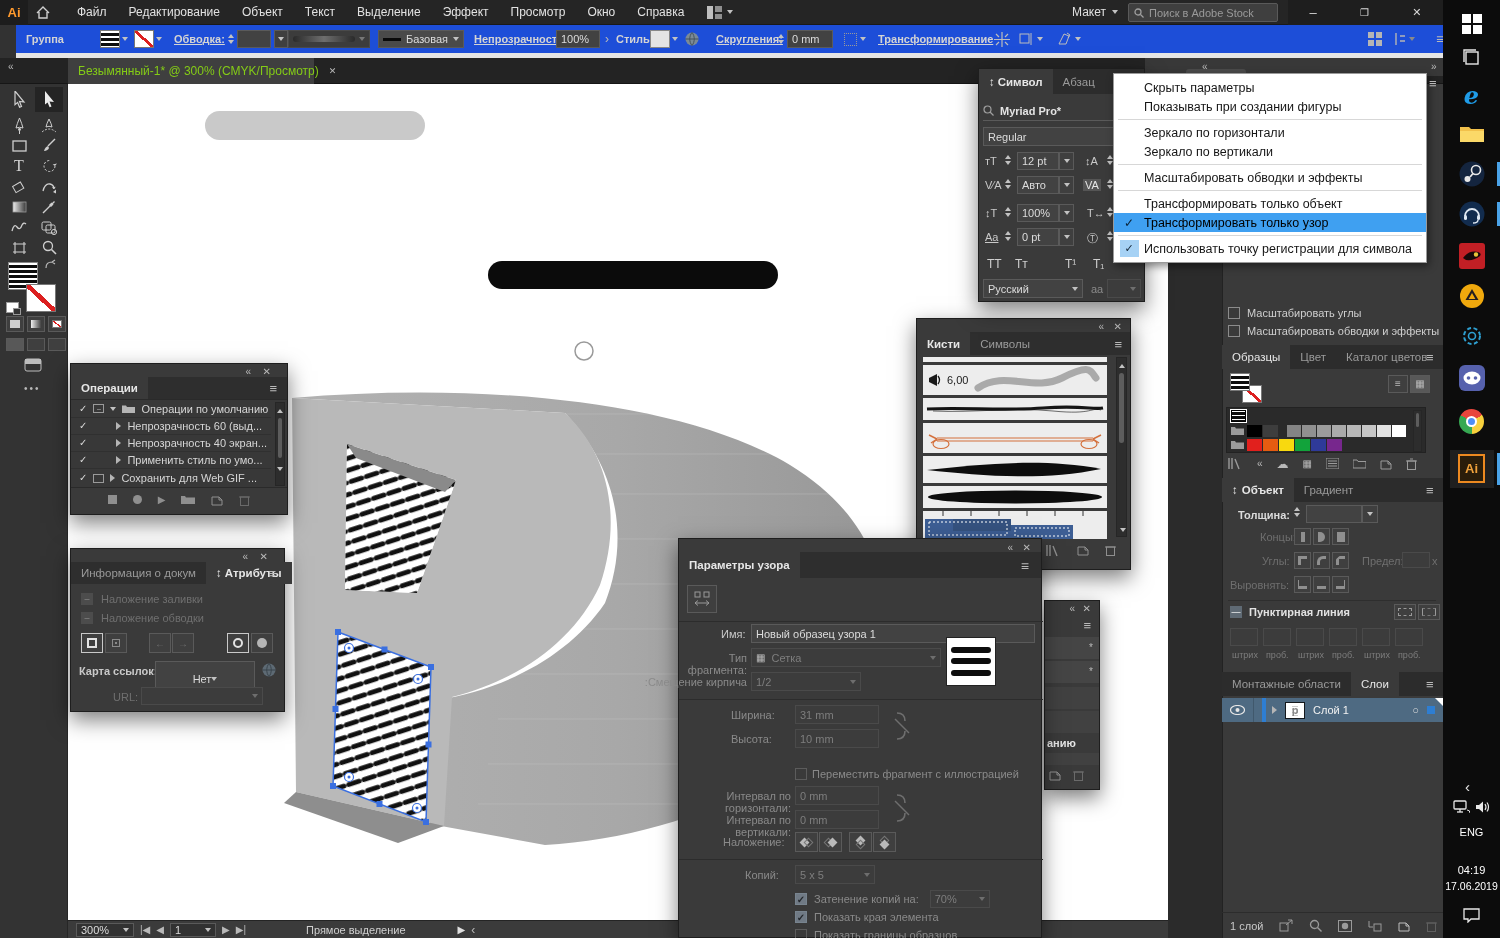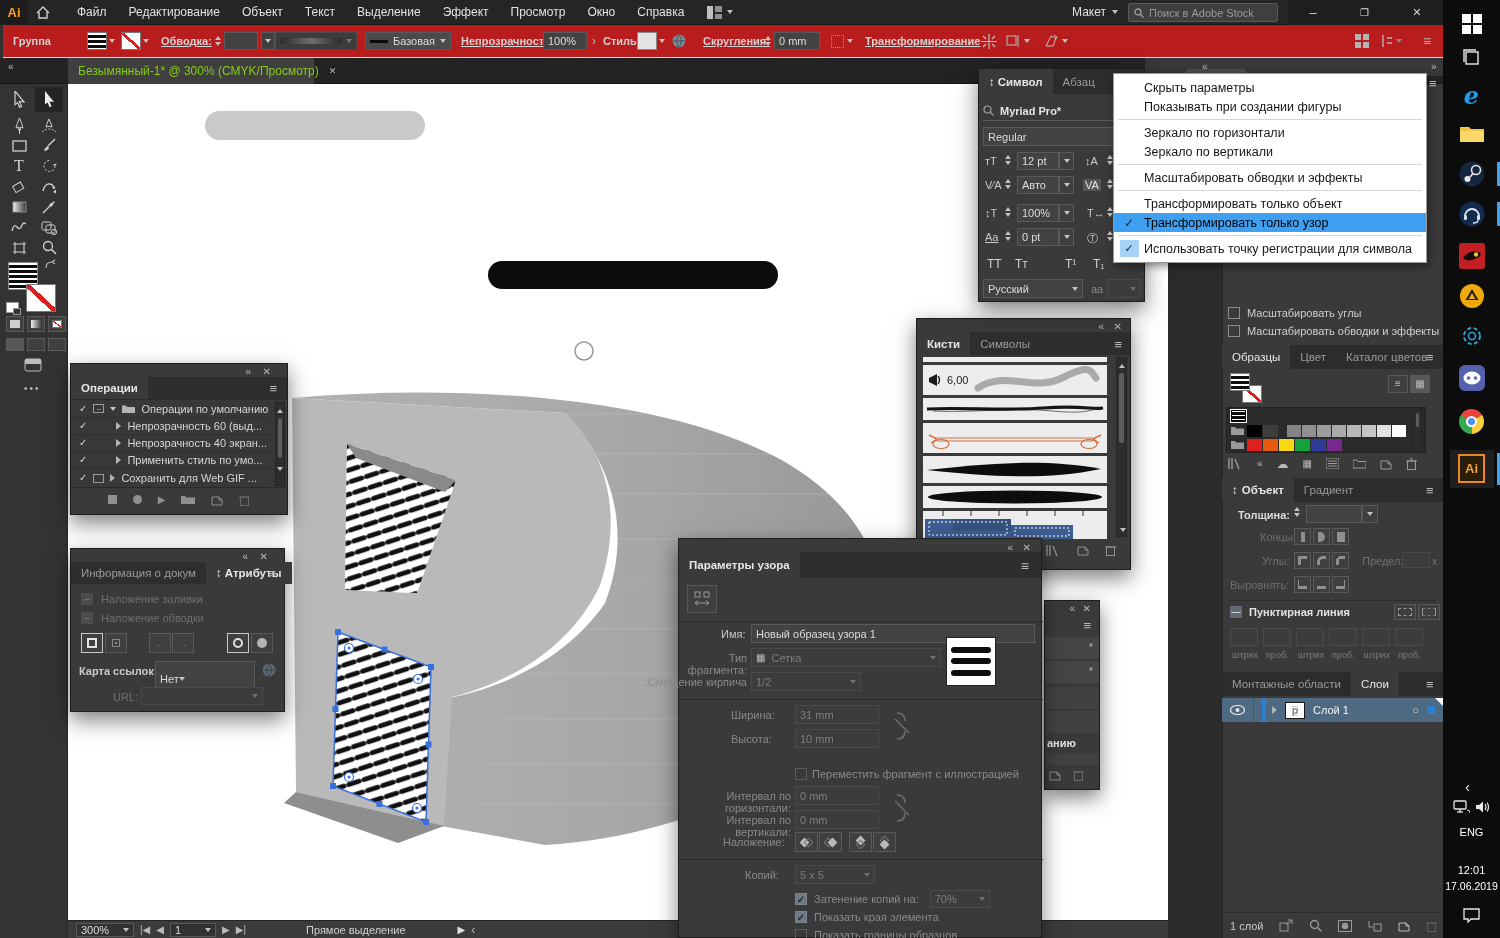--- a/index.html
+++ b/index.html
@@ -3,21 +3,21 @@
 <meta charset="utf-8">
 <style>
   *{box-sizing:border-box;margin:0;padding:0}
   body{background:#000;font-family:"Liberation Sans",sans-serif}
   #app{position:relative;width:1500px;height:938px;overflow:hidden;background:#323232;font-size:11px;color:#d8d8d8}
   .abs{position:absolute}
   .flex{display:flex;align-items:center}
   
   #menubar{left:0;top:0;width:1443px;height:25px;background:#252525;border-bottom:1px solid #191919}
   .menu-item{padding:0 11px;font-size:12px;color:#e2e2e2;height:25px;display:flex;align-items:center}
-  #controlbar{left:3px;top:25px;width:1443px;height:33px;background:#b91c1c;border-bottom:1px solid #e5e5e5}
+  #controlbar{left:16px;top:25px;width:1443px;height:33px;background:#1d4ed8;border-bottom:5px solid #e5e5e5}
   .cb-label{font-weight:bold;color:#d4d4d4}
   .cb-label.u{text-decoration:underline}
   .fld{background:#424242;border:1px solid #5a5a5a;color:#dcdcdc;display:flex;align-items:center;padding:0 4px;font-size:11px;height:18px}
   .fld.dis{background:#3c3c3c;border-color:#4a4a4a;color:#7e7e7e}
   .fld.lite{background:#e4e4e4;border-color:#888}
   .cdn{width:0;height:0;border-left:3.5px solid transparent;border-right:3.5px solid transparent;border-top:4px solid #c2c2c2;display:inline-block}
   .cup{width:0;height:0;border-left:3.5px solid transparent;border-right:3.5px solid transparent;border-bottom:4px solid #c2c2c2;display:inline-block}
   .tri-r{width:0;height:0;border-top:4px solid transparent;border-bottom:4px solid transparent;border-left:5px solid #b5b5b5;display:inline-block}
   .dim{color:#8a8a8a}.dis-t{color:#6f6f6f}
   .stepper{display:inline-flex;flex-direction:column;gap:2px;align-items:center}
@@ -757,21 +757,21 @@
     <div class="abs mini-btn" style="left:101px;top:84px;width:22px;height:20px">
         <span class="dis-t" style="font-size:10px">→</span>
       </div>
     <div class="abs mini-btn" style="left:156px;top:84px;width:22px;height:20px;border-color:#c9c9c9">
         <span style="width:10px;height:10px;border:2px solid #e2e2e2;border-radius:50%"></span>
       </div>
     <div class="abs mini-btn" style="left:180px;top:84px;width:22px;height:20px">
         <span style="width:10px;height:10px;background:#b5b5b5;border-radius:50%"></span>
       </div>
     <span class="abs" style="left:8px;top:116px;color:#c9c9c9;font-weight:bold">Карта ссылок:</span>
-    <div class="abs fld" style="left:84px;top:112px;width:100px;height:36px;justify-content:flex-start">
+    <div class="abs fld" style="left:84px;top:112px;width:100px;height:36px;justify-content:center">
         <span>Нет</span>
         <span class="cdn"></span>
       </div>
     <div class="abs" style="left:190px;top:113px">
         <svg width="16" height="16" viewBox="0 0 16 16">
           <circle cx="8" cy="8" r="6.5" fill="#5d6a74"></circle>
           <path d="M1.5 8h13M8 1.5c-3 3.5-3 9.5 0 13M8 1.5c3 3.5 3 9.5 0 13" stroke="#3a444c" fill="none"></path>
         </svg>
       </div>
     <span class="abs dis-t" style="left:42px;top:142px">URL:</span>
@@ -1248,21 +1248,21 @@
           <path d="M14 10q3 0 3 3" fill="none" stroke="#e8e8e8"></path>
         </svg>
       </div>
     <div class="abs" style="left:32px;top:800px">
         <svg width="16" height="14">
           <polygon points="1,5 4,5 8,1.5 8,12.5 4,9 1,9" fill="#e8e8e8"></polygon>
           <path d="M10 4q2 3 0 6M12 2.5q3 4.5 0 9" fill="none" stroke="#e8e8e8" stroke-width="1.2"></path>
         </svg>
       </div>
     <div class="abs" style="left:0;top:826px;width:57px;text-align:center;color:#fff"><span>ENG</span></div>
-    <div class="abs" style="left:0;top:864px;width:57px;text-align:center;color:#fff"><span>12:01</span></div>
+    <div class="abs" style="left:0;top:864px;width:57px;text-align:center;color:#fff"><span>04:19</span></div>
     <div class="abs" style="left:0;top:880px;width:57px;text-align:center;color:#fff;font-size:10.5px"><span>17.06.2019</span></div>
     <div class="abs" style="left:20px;top:908px">
         <svg width="17" height="15">
           <path d="M1 1h15v10h-8l-3 3v-3H1z" fill="none" stroke="#e8e8e8" stroke-width="1.3"></path>
         </svg>
       </div>
   </div>
 
 </div>
 

